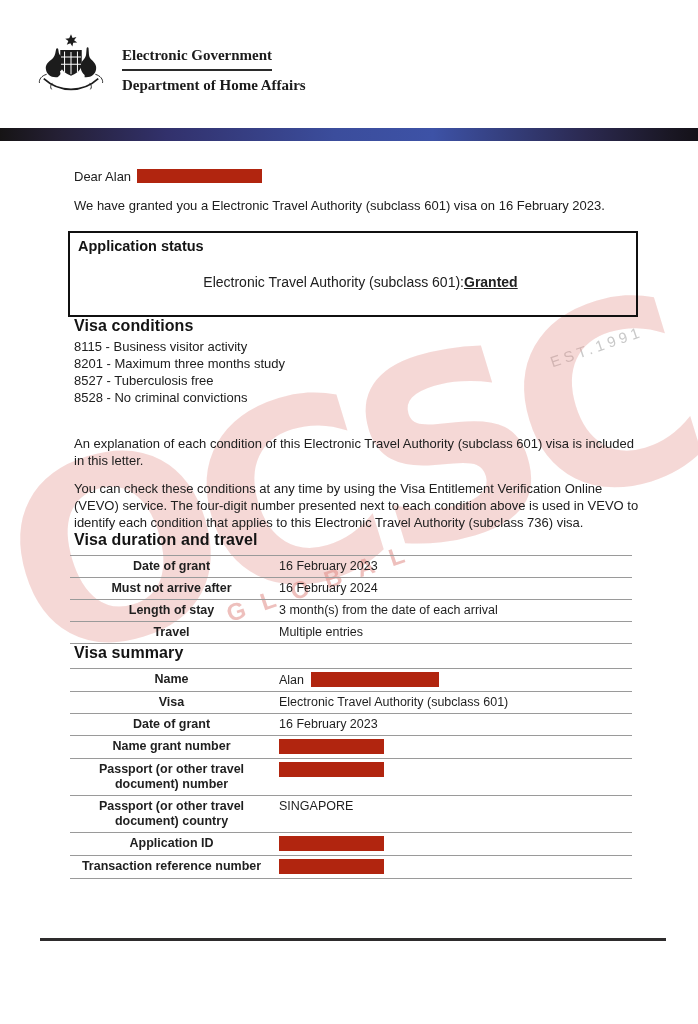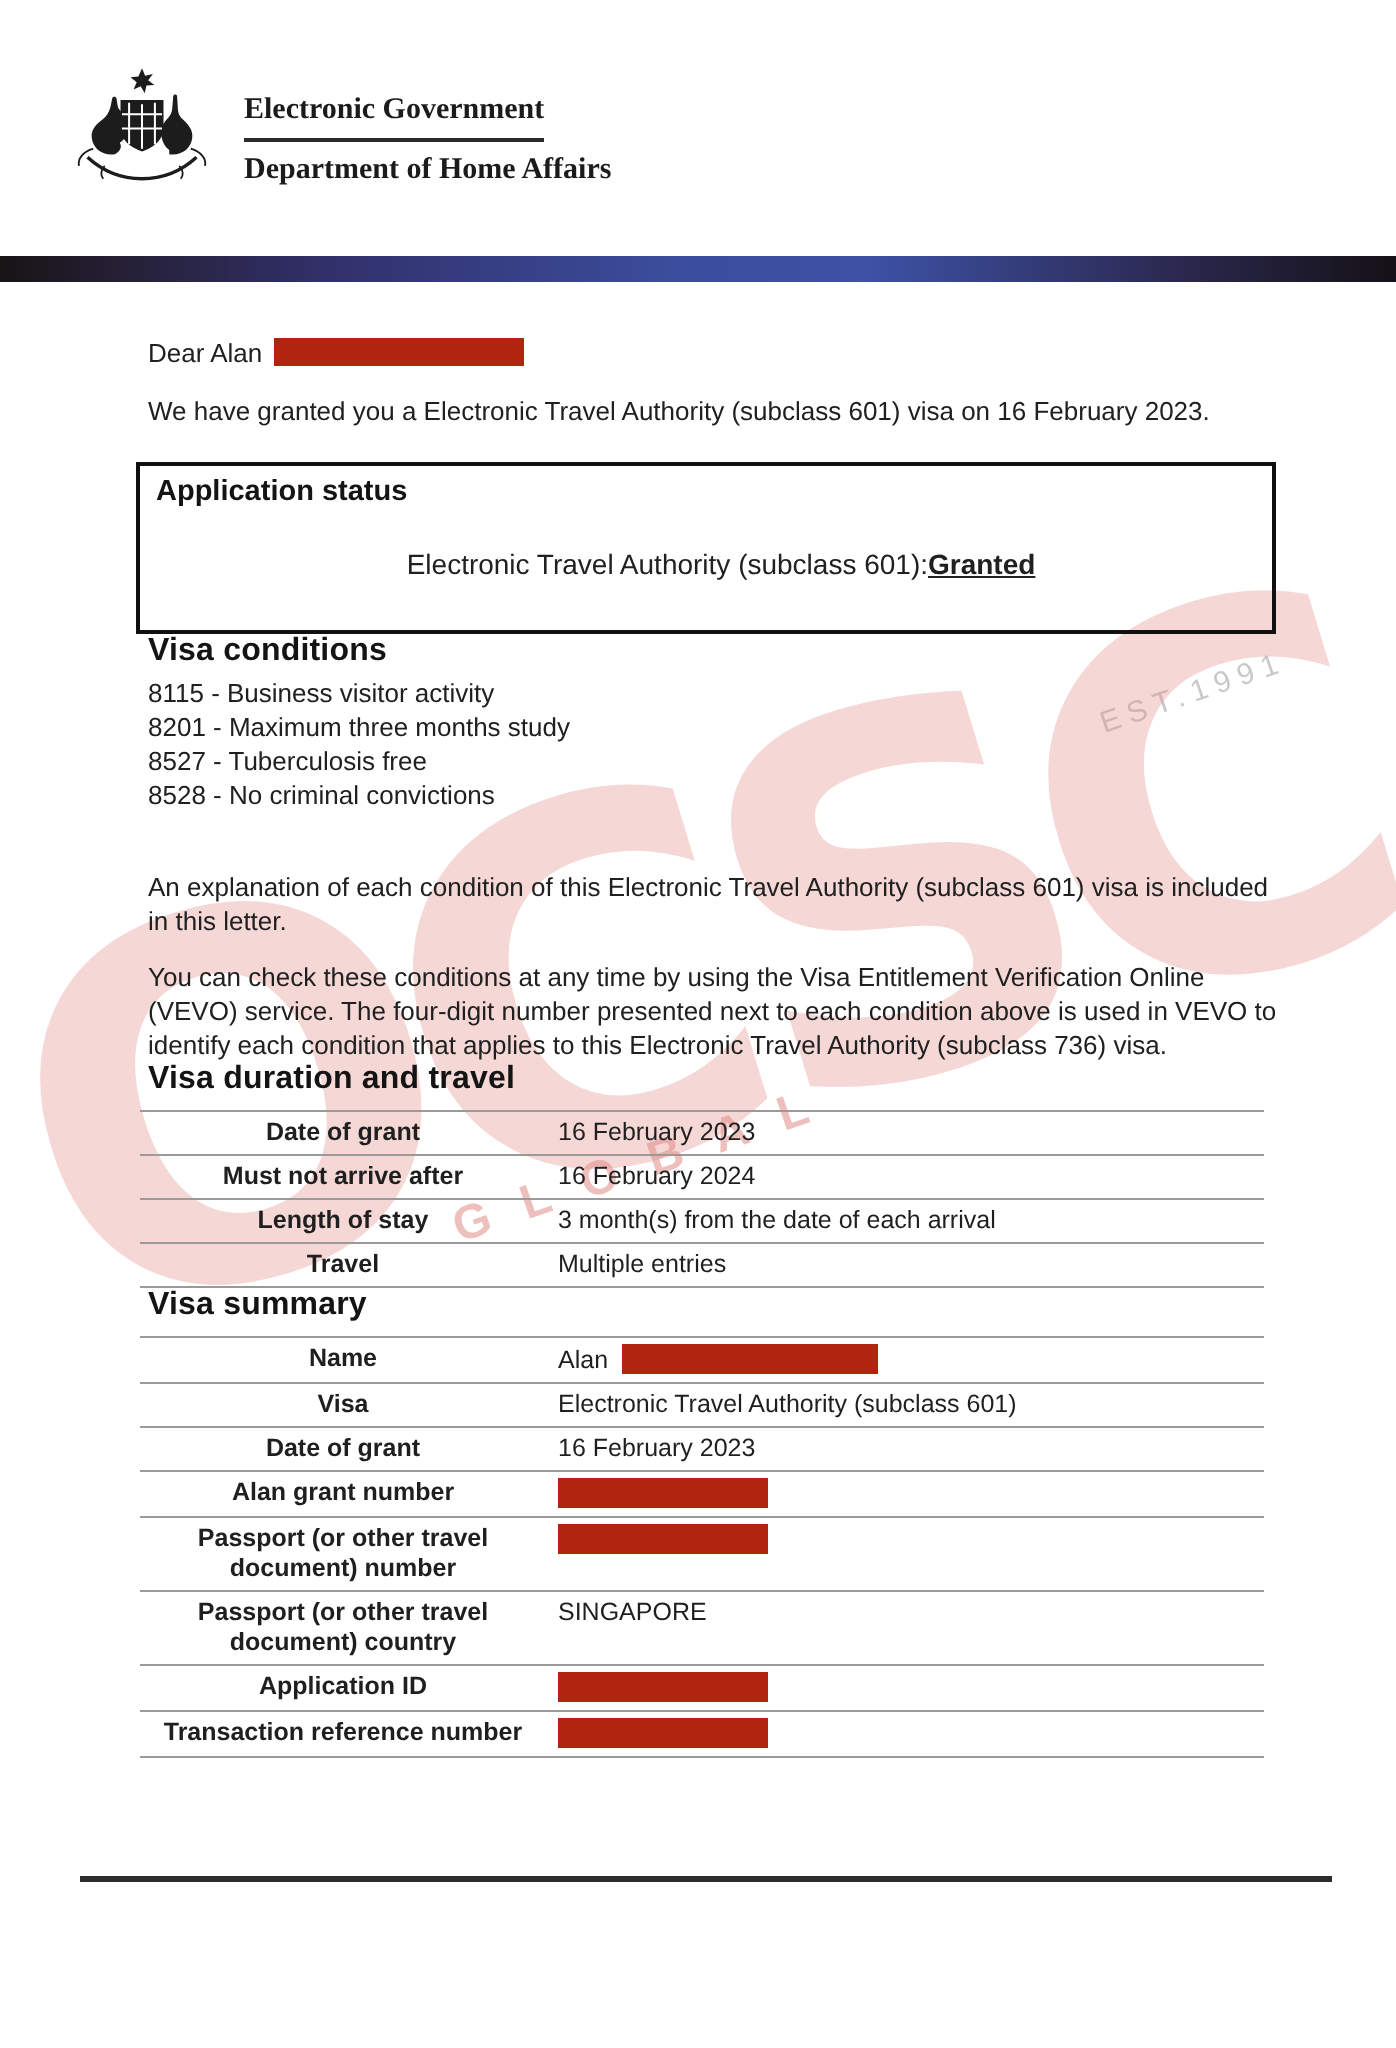--- a/index.html
+++ b/index.html
@@ -161,21 +161,21 @@
           </tr>
           <tr>
             <td class="k">Visa</td>
             <td class="v"><span>Electronic Travel Authority (subclass 601)</span></td>
           </tr>
           <tr>
             <td class="k">Date of grant</td>
             <td class="v"><span>16 February 2023</span></td>
           </tr>
           <tr>
-            <td class="k">Alan grant number</td>
+            <td class="k">Name grant number</td>
             <td class="v"><span class="redaction"></span></td>
           </tr>
           <tr>
             <td class="k">Passport (or other travel document) number</td>
             <td class="v"><span class="redaction"></span></td>
           </tr>
           <tr>
             <td class="k">Passport (or other travel document) country</td>
             <td class="v"><span>SINGAPORE</span></td>
           </tr>

